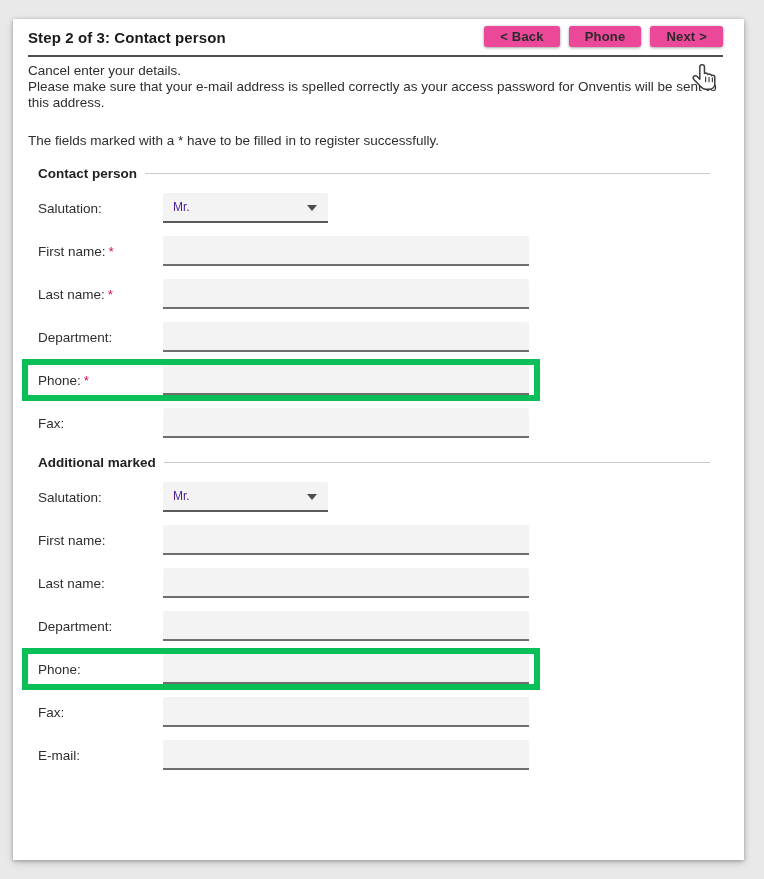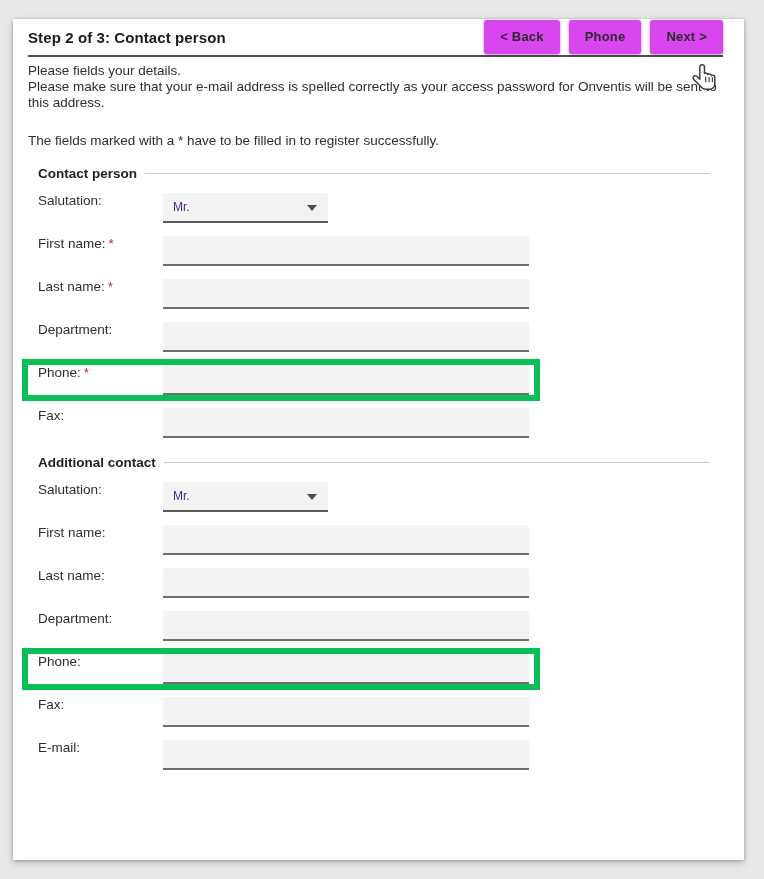--- a/index.html
+++ b/index.html
@@ -36,29 +36,29 @@
     height: 38px;
   }
   .title {
     font-size: 15px;
     font-weight: bold;
     color: #1b1b1b;
     letter-spacing: .1px;
   }
   .btn-row { display: flex; gap: 9px; align-items: center; }
   .btn {
-    background: #d946ef;
+    background: #ec4899;
     border: none;
     border-radius: 3px;
     box-shadow: 0 1px 3px rgba(0,0,0,.32), 0 0 2px rgba(0,0,0,.16);
     font-family: "Liberation Sans", sans-serif;
     font-size: 13px;
     font-weight: bold;
     color: #2b2b2b;
-    height: 34px;
+    height: 21px;
     padding: 0 16px;
     cursor: pointer;
     margin-bottom: 1px;
     letter-spacing: .2px;
   }
   .intro {
     margin: 6px 21px 0 15px;
     font-size: 13.5px;
     line-height: 16px;
     color: #2e2e2e;
@@ -78,20 +78,21 @@
     font-size: 13.5px;
     font-weight: bold;
     color: #222222;
     white-space: nowrap;
     margin-right: 8px;
   }
   .section-rule { flex: 1; border-top: 1px solid #c9c9c9; height: 0; }
   .form-row {
     position: relative;
     display: flex;
+    align-items: center;
     width: 491px;
     height: 30px;
     margin-bottom: 13px;
   }
   .form-row:last-child { margin-bottom: 0; }
   .field-label {
     flex: 0 0 125px;
     font-size: 13.5px;
     color: #2e2e2e;
   }
@@ -157,21 +158,21 @@
   <div class="header">
     <div class="title">Step 2 of 3: Contact person</div>
     <div class="btn-row">
       <button class="btn">&lt; Back</button>
       <button class="btn">Phone</button>
       <button class="btn">Next &gt;</button>
     </div>
   </div>
 
   <div class="intro">
-    <p>Please fields your details.</p>
+    <p>Cancel enter your details.</p>
     <p>Please make sure that your e-mail address is spelled correctly as your access password for Onventis will be sent to this address.</p>
     <p class="p2">The fields marked with a * have to be filled in to register successfully.</p>
   </div>
 
   <div class="form-sections">
       <section class="form-section">
         <div class="section-title">
           <span class="section-title-text">Contact person</span>
           <span class="section-rule"></span>
         </div>
@@ -199,21 +200,21 @@
           <input type="text" class="text-input" value="" style="">
           <div class="highlight-overlay"></div>
         </div>
         <div class="form-row">
           <div class="field-label"><span>Fax:</span></div>
           <input type="text" class="text-input" value="" style="">
         </div>
       </section>
       <section class="form-section">
         <div class="section-title">
-          <span class="section-title-text">Additional contact</span>
+          <span class="section-title-text">Additional marked</span>
           <span class="section-rule"></span>
         </div>
         <div class="form-row">
           <div class="field-label"><span>Salutation:</span></div>
           <div class="select">
             <span>Mr.</span>
             <span class="chevron"></span>
           </div>
         </div>
         <div class="form-row">

